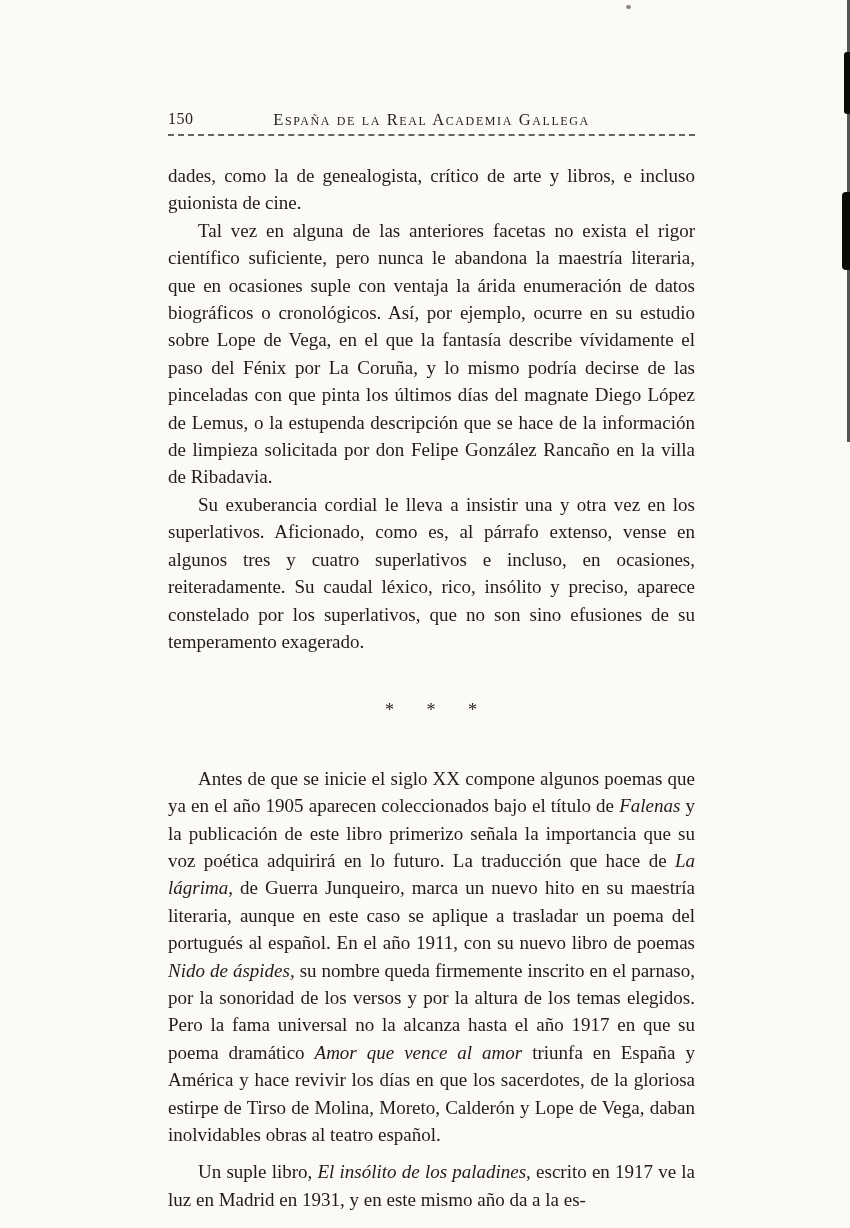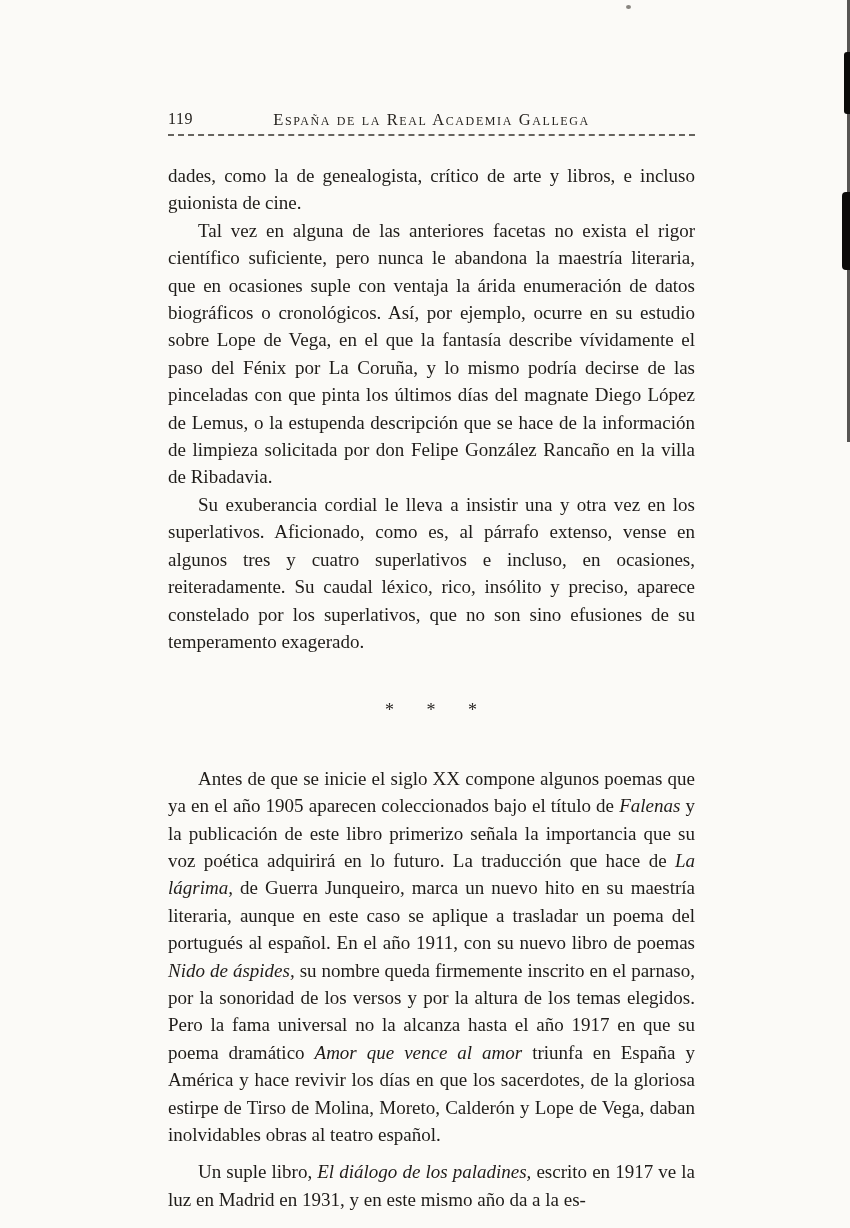--- a/index.html
+++ b/index.html
@@ -118,33 +118,33 @@
 <body>
 
 <div class="scan-strip"></div>
 <div class="scan-blob-1"></div>
 <div class="scan-blob-2"></div>
 <div class="scan-speck"></div>
 
 <div class="page">
 
   <div class="running-head">
-    <span class="page-number">119</span>
+    <span class="page-number">150</span>
     <div class="head-title">España de la Real Academia Gallega</div>
   </div>
   <hr class="head-rule">
 
   <div class="body-text">
 
     <p><span>dades, como la de genealogista, crítico de arte y libros, e incluso guionista de cine.</span></p>
 
     <p class="indent"><span>Tal vez en alguna de las anteriores facetas no exista el rigor científico suficiente, pero nunca le abandona la maestría literaria, que en ocasiones suple con ventaja la árida enumeración de datos biográficos o cronológicos. Así, por ejemplo, ocurre en su estudio sobre Lope de Vega, en el que la fantasía describe vívidamente el paso del Fénix por La Coruña, y lo mismo podría decirse de las pinceladas con que pinta los últimos días del magnate Diego López de Lemus, o la estupenda descripción que se hace de la información de limpieza solicitada por don Felipe González Rancaño en la villa de Ribadavia.</span></p>
 
     <p class="indent"><span>Su exuberancia cordial le lleva a insistir una y otra vez en los superlativos. Aficionado, como es, al párrafo extenso, vense en algunos tres y cuatro superlativos e incluso, en ocasiones, reiteradamente. Su caudal léxico, rico, insólito y preciso, aparece constelado por los superlativos, que no son sino efusiones de su temperamento exagerado.</span></p>
 
     <p class="asterisk-separator">* * *</p>
 
     <p class="indent"><span>Antes de que se inicie el siglo XX compone algunos poemas que ya en el año 1905 aparecen coleccionados bajo el título de </span><em>Falenas</em><span> y la publicación de este libro primerizo señala la importancia que su voz poética adquirirá en lo futuro. La traducción que hace de </span><em>La lágrima,</em><span> de Guerra Junqueiro, marca un nuevo hito en su maestría literaria, aunque en este caso se aplique a trasladar un poema del portugués al español. En el año 1911, con su nuevo libro de poemas </span><em>Nido de áspides,</em><span> su nombre queda firmemente inscrito en el parnaso, por la sonoridad de los versos y por la altura de los temas elegidos. Pero la fama universal no la alcanza hasta el año 1917 en que su poema dramático </span><em>Amor que vence al amor</em><span> triunfa en España y América y hace revivir los días en que los sacerdotes, de la gloriosa estirpe de Tirso de Molina, Moreto, Calderón y Lope de Vega, daban inolvidables obras al teatro español.</span></p>
 
-    <p class="indent last-para"><span>Un suple libro, </span><em>El diálogo de los paladines,</em><span> escrito en 1917 ve la luz en Madrid en 1931, y en este mismo año da a la es-</span></p>
+    <p class="indent last-para"><span>Un suple libro, </span><em>El insólito de los paladines,</em><span> escrito en 1917 ve la luz en Madrid en 1931, y en este mismo año da a la es-</span></p>
 
   </div>
 </div>
 
 </body></html>

